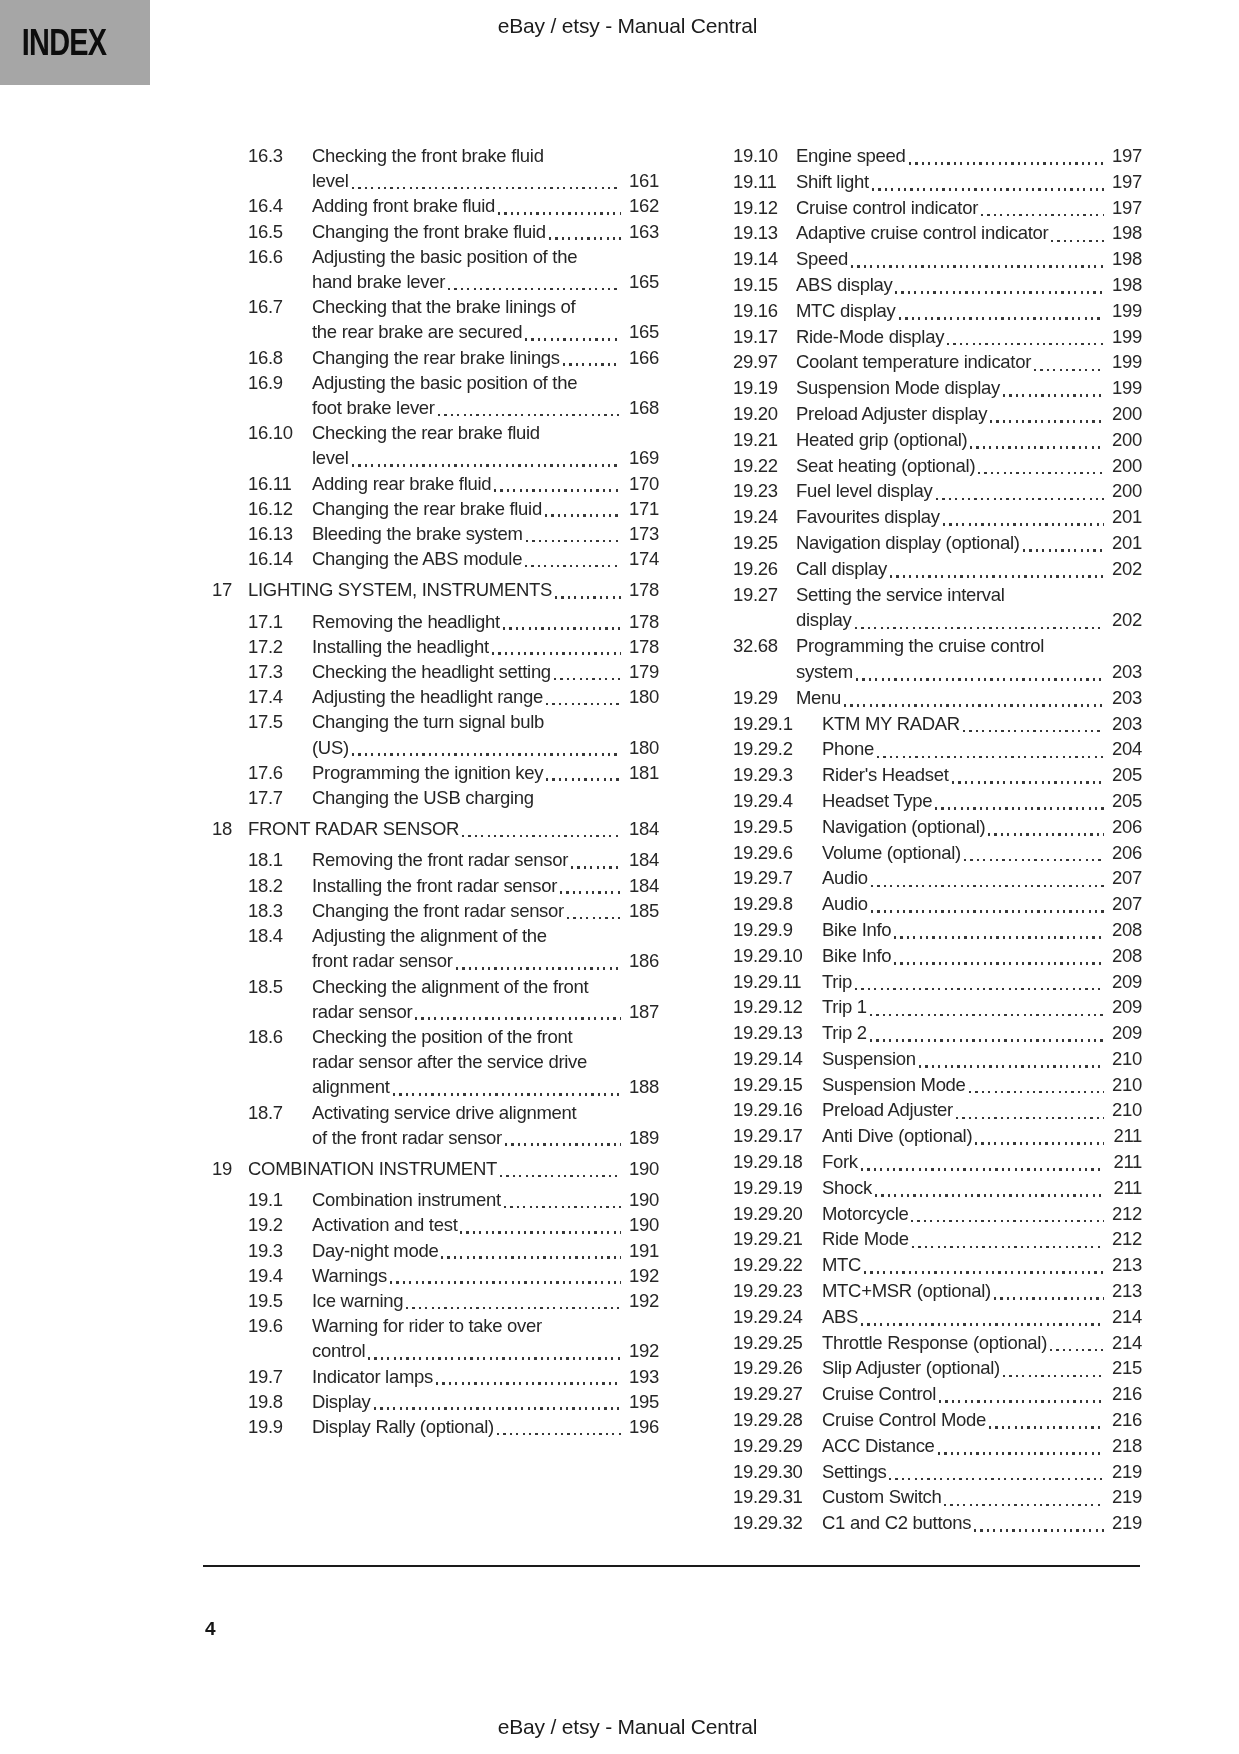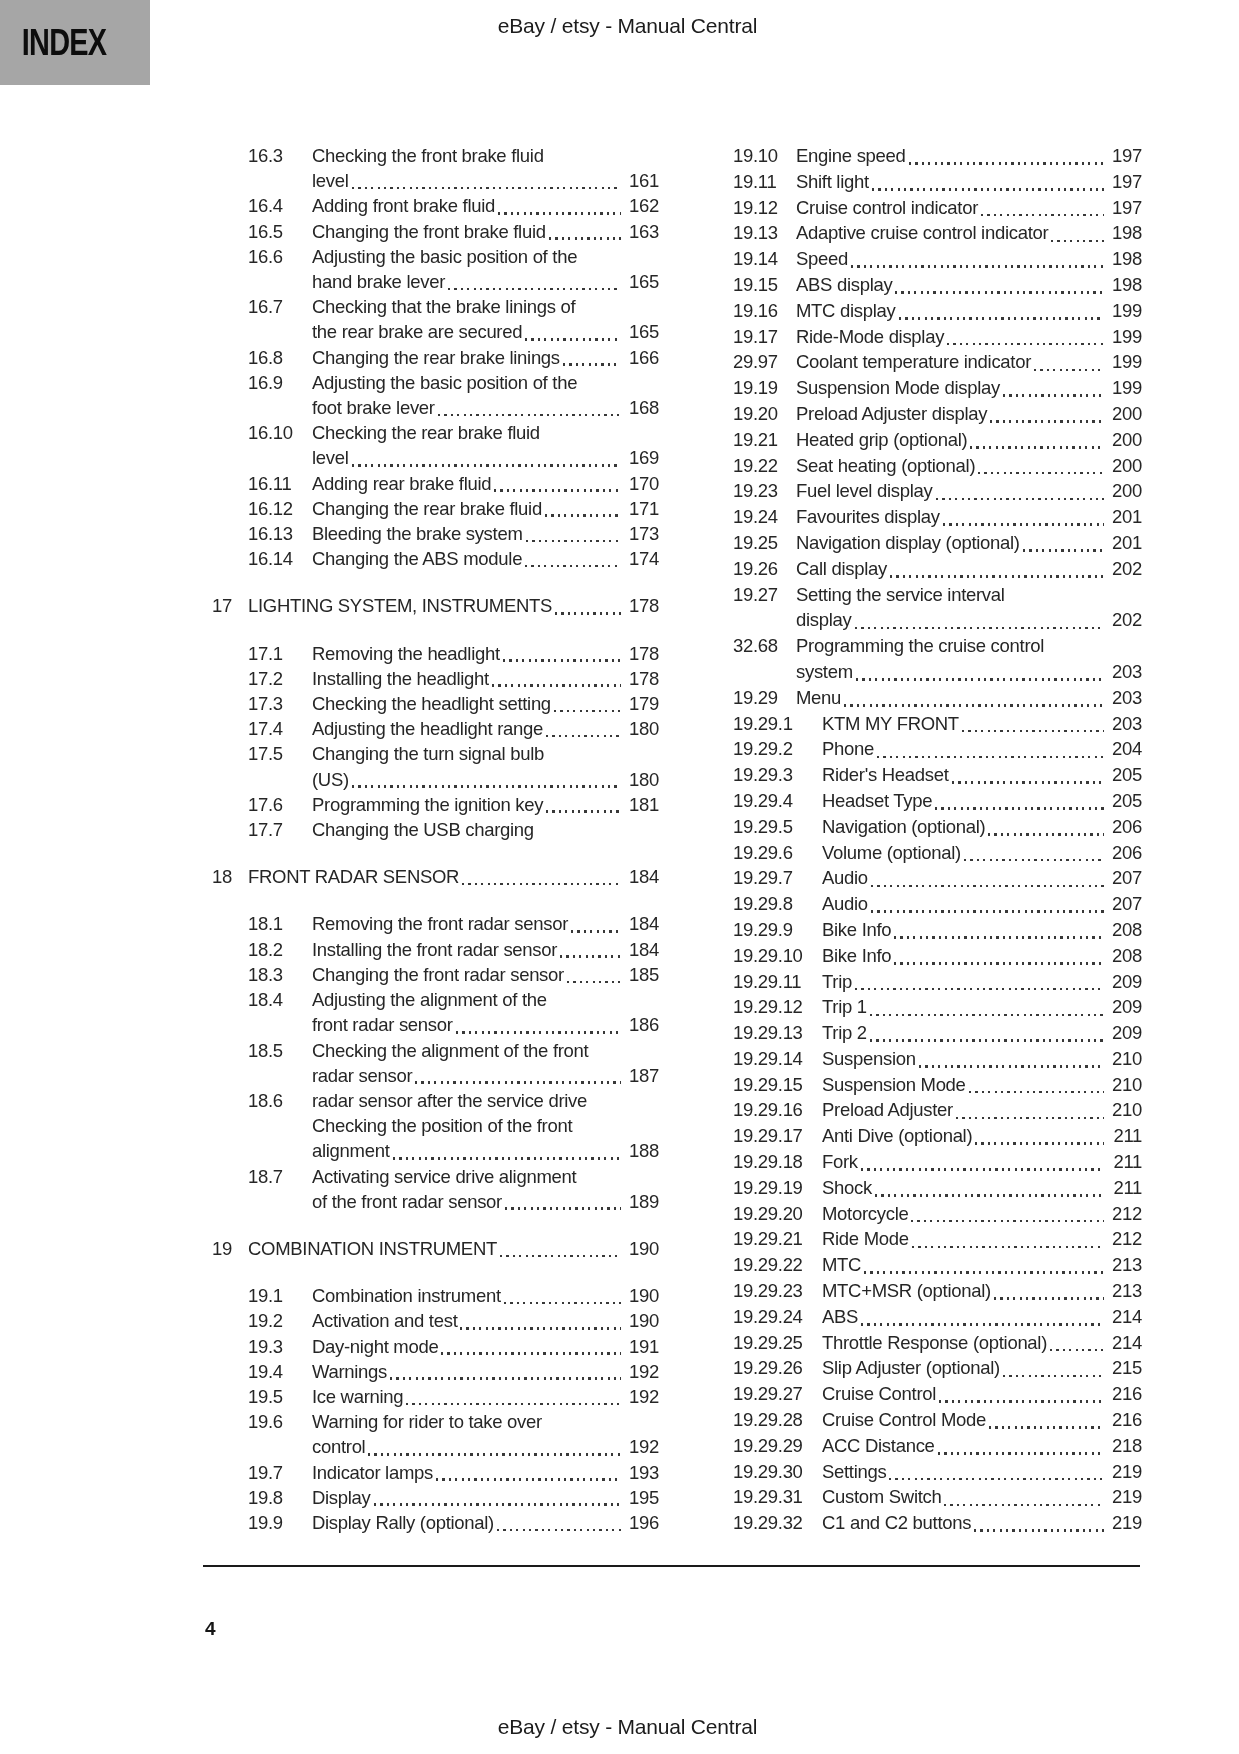--- a/index.html
+++ b/index.html
@@ -25,21 +25,21 @@
   }
   .header-title{
     position:absolute;left:0;right:0;top:14px;
     text-align:center;font-size:21px;color:#1c1c1c;
     letter-spacing:-0.2px;
   }
   .toc{letter-spacing:-0.3px;font-size:18.5px;}
   .toc-left{position:absolute;left:212px;top:143px;width:447px;line-height:25.2px;}
   .toc-right{position:absolute;left:733px;top:143px;width:409px;line-height:25.8px;}
   .toc-row{display:flex;align-items:flex-start;}
-  .row-section{margin:22px 0;}
+  .row-section{margin:6px 0;}
   .toc-num{flex:none;white-space:nowrap;}
   .row-section .toc-num{width:36px;}
   .toc-left .row-sub{padding-left:36px;}
   .toc-left .row-sub .toc-num{width:64px;}
   .toc-right .row-sub .toc-num{width:63px;}
   .toc-right .row-subsub .toc-num{width:89px;}
   .toc-body{flex:1;min-width:0;}
   .toc-line{display:block;white-space:nowrap;}
   .toc-lastline{display:flex;align-items:baseline;}
   .toc-text{white-space:nowrap;}
@@ -361,22 +361,22 @@
             <span class="toc-text">radar sensor</span>
             <span class="leader"></span>
             <span class="toc-page">187</span>
           </span>
         </span>
   </div>
 
   <div class="toc-row row-sub">
     <span class="toc-num">18.6</span>
     <span class="toc-body">
+          <span class="toc-line">Checking the position of the front</span>
           <span class="toc-line">radar sensor after the service drive</span>
-          <span class="toc-line">Checking the position of the front</span>
           <span class="toc-lastline">
             <span class="toc-text">alignment</span>
             <span class="leader"></span>
             <span class="toc-page">188</span>
           </span>
         </span>
   </div>
 
   <div class="toc-row row-sub">
     <span class="toc-num">18.7</span>
@@ -721,21 +721,21 @@
             <span class="leader"></span>
             <span class="toc-page">203</span>
           </span>
         </span>
   </div>
 
   <div class="toc-row row-subsub">
     <span class="toc-num">19.29.1</span>
     <span class="toc-body">
           <span class="toc-lastline">
-            <span class="toc-text">KTM MY FRONT</span>
+            <span class="toc-text">KTM MY RADAR</span>
             <span class="leader"></span>
             <span class="toc-page">203</span>
           </span>
         </span>
   </div>
 
   <div class="toc-row row-subsub">
     <span class="toc-num">19.29.2</span>
     <span class="toc-body">
           <span class="toc-lastline">

